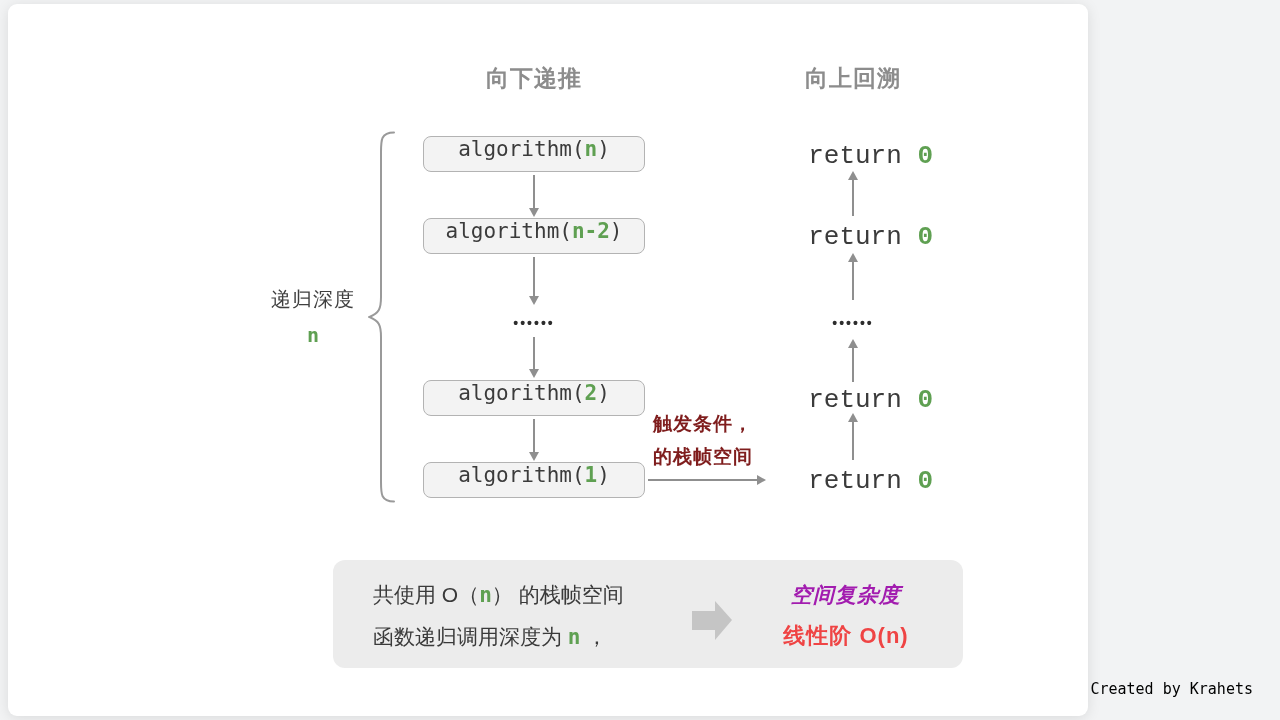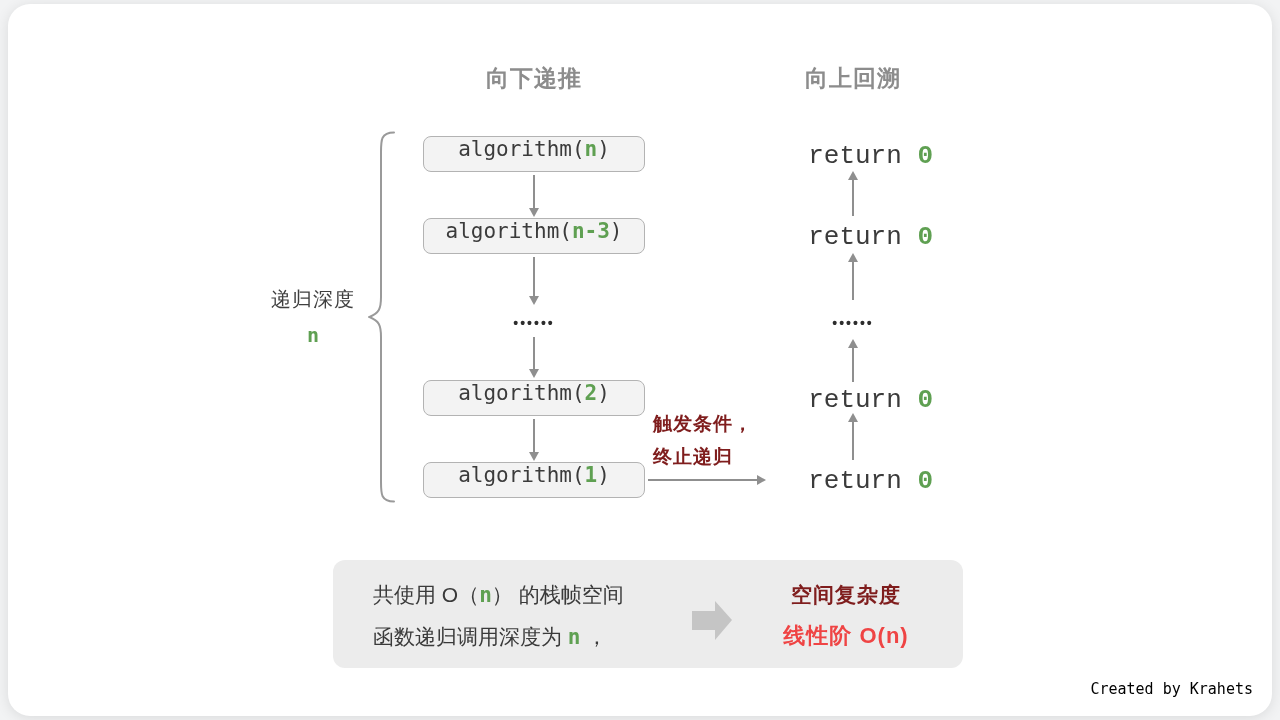--- a/index.html
+++ b/index.html
@@ -2,22 +2,22 @@
 <html><head>
 <meta charset="utf-8">
 <style>
   html,body{margin:0;padding:0;}
   body{
     width:1280px;height:720px;position:relative;overflow:hidden;
     background:#f2f3f4;
     font-family:"Liberation Sans",sans-serif;
   }
   .card{
-    position:absolute;left:8px;top:4px;width:1264px;height:712px;
-    background:#ffffff;border-radius:22px;
+    position:absolute;left:8px;top:4px;width:1080px;height:712px;
+    background:#ffffff;border-radius:9px;
     box-shadow:0 2px 14px rgba(0,0,0,.10);
   }
   .abs{position:absolute;}
   .hdr{
     width:200px;text-align:center;font-weight:bold;font-size:23px;
     color:#8c8c8c;letter-spacing:1px;
   }
   .codebox{
     left:415px;width:222px;height:36px;
     background:#f3f3f3;border:1.5px solid #b3b3b3;border-radius:8px;
@@ -65,21 +65,21 @@
   }
   .sum-left{left:365px;top:570px;font-size:21px;color:#3a3a3a;line-height:41px;}
   .sum-left .arg{color:#5fa052;font-weight:bold;font-family:"DejaVu Sans Mono",monospace;}
   .fatarrow-rect{left:684px;top:607px;width:23px;height:19px;background:#c5c5c5;}
   .fatarrow-tri{
     left:707px;top:597px;width:0;height:0;
     border-top:19px solid transparent;border-bottom:20px solid transparent;
     border-left:17px solid #c5c5c5;
   }
   .sum-right{left:738px;top:570px;width:200px;text-align:center;line-height:41px;}
-  .sum-right .l1{font-size:21px;font-weight:bold;color:#7f1d1d;letter-spacing:1px;}
+  .sum-right .l1{font-size:21px;font-weight:bold;color:#a21caf;letter-spacing:1px;font-style:italic;}
   .sum-right .l2{font-size:22px;font-weight:bold;color:#ef4444;letter-spacing:1px;}
   .footer{
     left:1040px;top:676px;width:205px;text-align:right;
     font-family:"DejaVu Sans Mono",monospace;font-size:15px;color:#000000;
   }
 </style>
 </head>
 <body>
 
 <div class="card">
@@ -96,21 +96,21 @@
     <div class="v">n</div>
   </div>
 
   <div class="abs codebox" style="top:132px;">
     <span>algorithm(</span>
       <span class="arg">n</span>
       <span>)</span>
   </div>
   <div class="abs codebox" style="top:214px;">
     <span>algorithm(</span>
-      <span class="arg">n-3</span>
+      <span class="arg">n-2</span>
       <span>)</span>
   </div>
   <div class="abs dots" style="left:466px;top:311px;">••••••</div>
   <div class="abs codebox" style="top:376px;">
     <span>algorithm(</span>
       <span class="arg">2</span>
       <span>)</span>
   </div>
   <div class="abs codebox" style="top:458px;">
     <span>algorithm(</span>
@@ -137,21 +137,21 @@
     <span>return </span><span class="val">0</span>
   </div>
 
   <div class="abs varrow up" style="left:844px;top:175px;height:37px;"></div>
   <div class="abs varrow up" style="left:844px;top:257px;height:39px;"></div>
   <div class="abs varrow up" style="left:844px;top:343px;height:35px;"></div>
   <div class="abs varrow up" style="left:844px;top:417px;height:39px;"></div>
 
   <div class="abs trigger" style="left:645px;top:403px;">
     <div>触发条件，</div>
-    <div>终止递归</div>
+    <div>的栈帧空间</div>
   </div>
   <div class="abs harrow" style="left:640px;top:475px;width:110px;"></div>
 
   <div class="abs summary"></div>
   <div class="abs sum-left">
     <div>
       <span>共使用 O（</span><span class="arg">n</span><span>） 的栈帧空间</span>
     </div>
     <div>
       <span>函数递归调用深度为 </span><span class="arg">n</span><span> ，</span>

